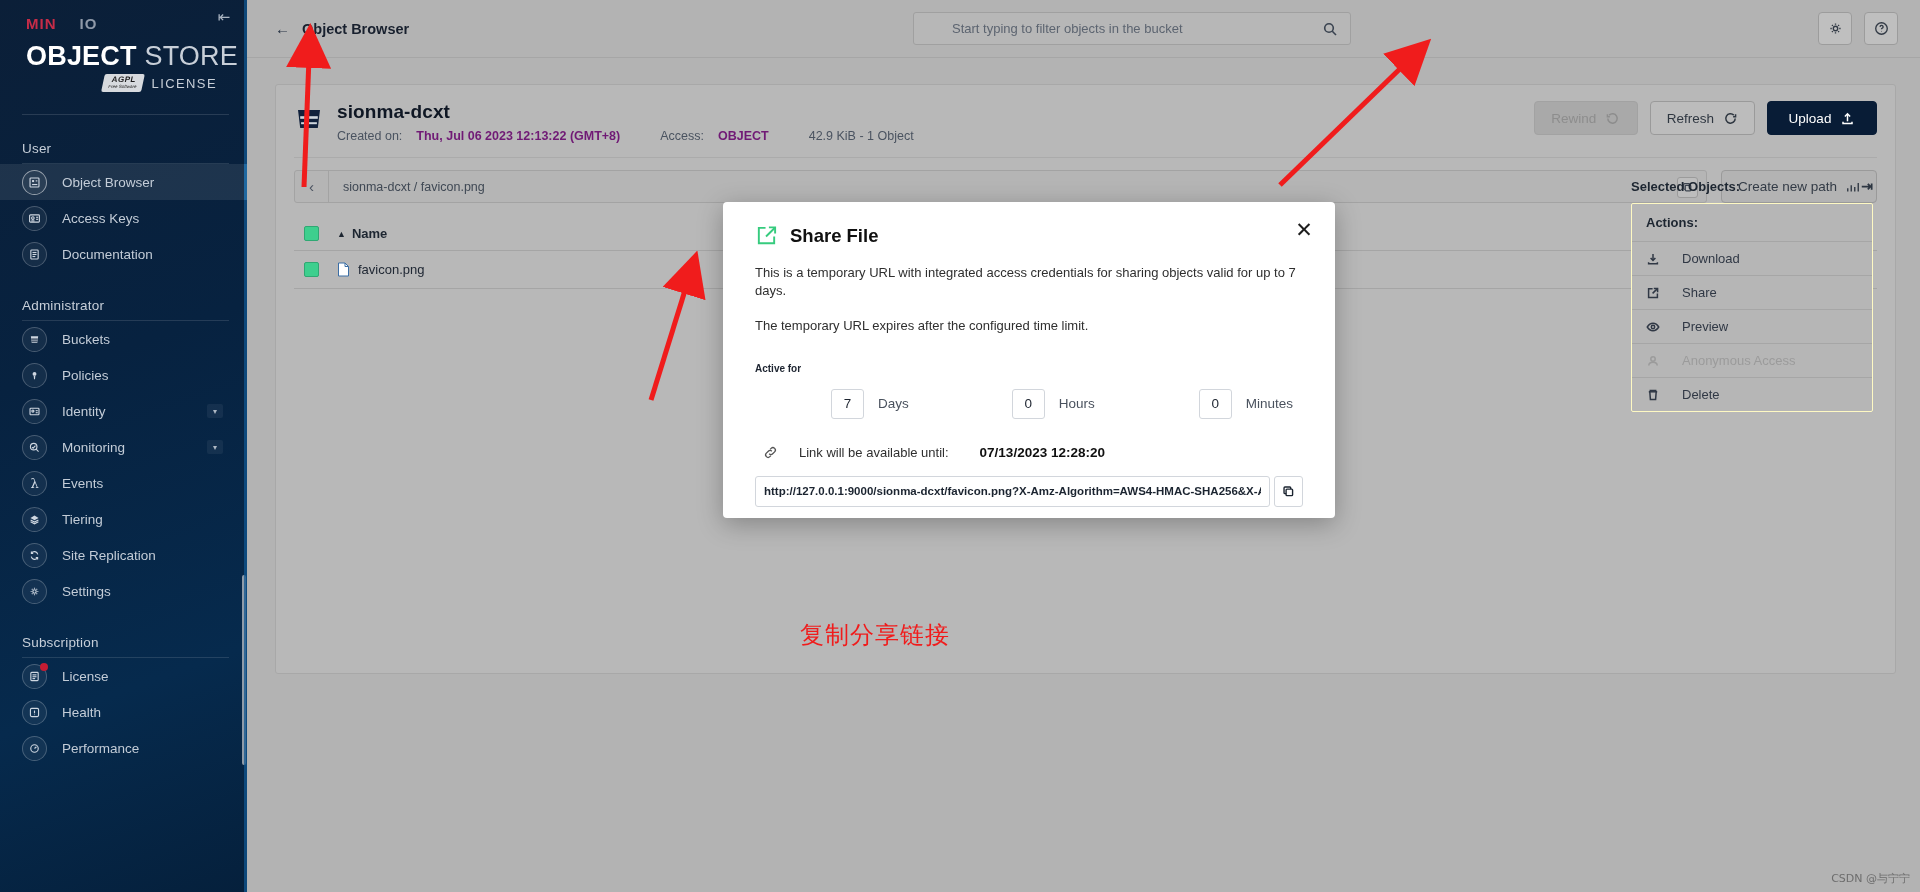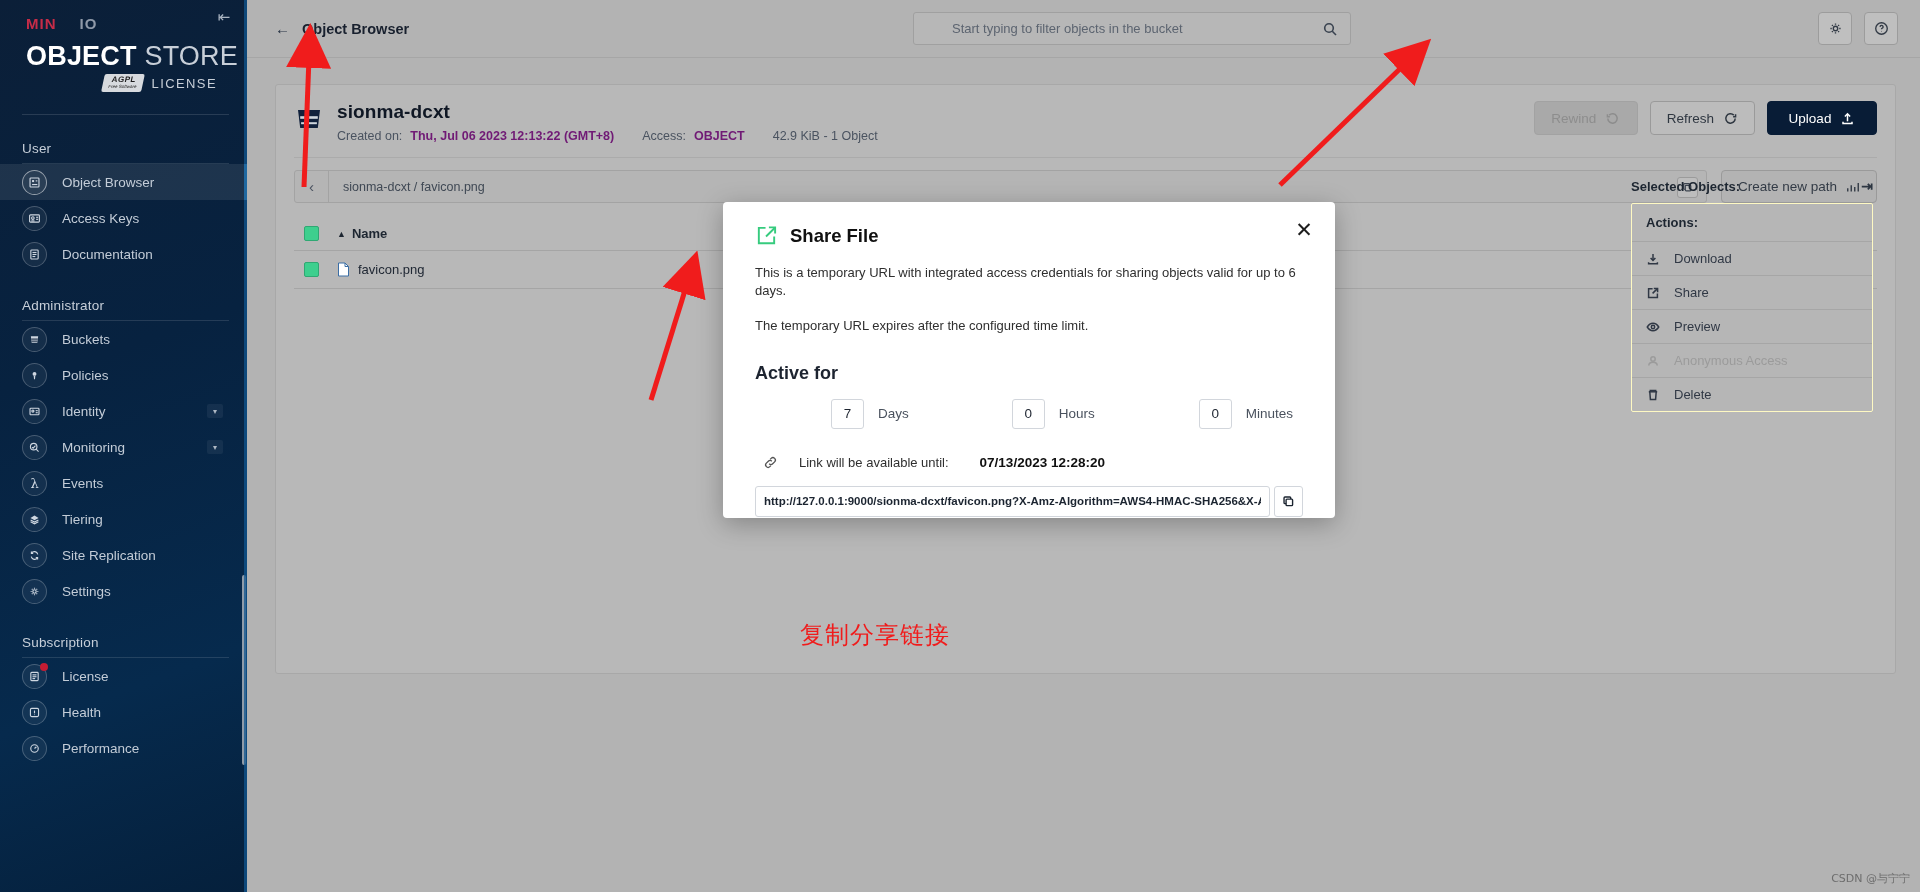--- a/index.html
+++ b/index.html
@@ -97,21 +97,21 @@
     background: #bfbfbf; display: flex; align-items: center; justify-content: center; cursor: pointer;
   }
   .tb-btn svg { width: 17px; height: 17px; stroke: #333b46; fill: none; stroke-width: 1.6; }
 
   .content { padding: 26px 24px 0 28px; }
   .panel { background: #b8b8b8; border: 1px solid #a8a8a8; border-radius: 3px; min-height: 590px; position: relative; }
 
   .bucket-head { display: flex; align-items: flex-start; padding: 16px 20px 14px 18px; position: relative; }
   .bucket-ico { width: 30px; height: 30px; margin-right: 13px; margin-top: 3px; flex: 0 0 30px; }
   .bucket-name { font-size: 19px; font-weight: bold; color: #0f1724; letter-spacing: 0.1px; }
-  .bucket-meta { margin-top: 6px; font-size: 12.5px; color: #4a5360; display: flex; align-items: center; gap: 8px; flex-wrap: wrap; }
+  .bucket-meta { margin-top: 6px; font-size: 12.5px; color: #4a5360; display: flex; align-items: center; gap: 14px; flex-wrap: wrap; }
   .bucket-meta b { color: #701a75; font-weight: bold; }
   .bucket-meta .gap { display: inline-block; width: 12px; }
 
   .bucket-actions { position: absolute; right: 18px; top: 16px; display: flex; gap: 12px; }
   .btn {
     height: 34px; min-width: 104px; border-radius: 4px; border: 1px solid #9a9a9a;
     display: flex; align-items: center; justify-content: center; gap: 9px;
     font-size: 13.5px; cursor: pointer; padding: 0 16px; background: #b0b0b0; color: #3e4651;
   }
   .btn.disabled { background: #a9a9a9; border-color: #a2a2a2; color: #8d8d8d; cursor: default; }
@@ -161,21 +161,21 @@
 
   
   .rightpanel {
     position: absolute; right: 0; top: 84px; width: 274px; padding: 0 22px 0 10px;
   }
   .rp-head { display: flex; align-items: center; font-size: 13px; font-weight: bold; color: #1d2631; height: 34px; }
   .rp-expand { margin-left: auto; font-size: 14px; color: #2d3642; cursor: pointer; }
   .rp-box { border: 1px solid #fef9c3; background: #b6b6b6; border-radius: 2px; }
   .rp-title { font-size: 13px; font-weight: bold; color: #1d2631; padding: 11px 14px; border-bottom: 1px solid #a6a6a6; }
   .rp-item {
-    display: flex; align-items: center; gap: 14px; padding: 9px 14px;
+    display: flex; align-items: center; gap: 22px; padding: 9px 14px;
     font-size: 13px; color: #303845; border-bottom: 1px solid #a6a6a6; cursor: pointer;
   }
   .rp-item:last-child { border-bottom: none; }
   .rp-item.disabled { color: #9b9b9b; cursor: default; }
   .rp-item svg { width: 14px; height: 14px; fill: none; stroke: #303845; stroke-width: 1.5; }
   .rp-item.disabled svg { stroke: #9b9b9b; }
 
   
   .modal {
     position: absolute; left: 476px; top: 202px; width: 612px; height: 316px;
@@ -185,21 +185,21 @@
   .modal-close {
     position: absolute; right: 18px; top: 14px; width: 26px; height: 26px;
     display: flex; align-items: center; justify-content: center;
     font-size: 21px; color: #1d1d1d; cursor: pointer; line-height: 1;
   }
   .modal-head { display: flex; align-items: center; gap: 12px; }
   .modal-title { font-size: 18.5px; font-weight: bold; color: #101010; }
   .share-ico { width: 23px; height: 23px; }
   .modal-p { font-size: 13px; color: #2f2f2f; margin-top: 17px; line-height: 1.4; }
   .modal-p.second { margin-top: 17px; }
-  .active-for { font-size: 18px; font-weight: bold; color: #1d2430; margin-top: 27px; }
+  .active-for { font-size: 10px; font-weight: bold; color: #1d2430; margin-top: 27px; }
 
   .time-row { display: flex; align-items: center; margin-top: 15px; padding-left: 76px; gap: 0; }
   .time-grp { display: flex; align-items: center; }
   .time-input {
     width: 33px; height: 30px; border: 1px solid #d2d6dc; border-radius: 3px;
     display: flex; align-items: center; justify-content: center;
     font-size: 13.5px; color: #1d2430; background: #fff; cursor: text;
   }
   .time-lbl { font-size: 13.5px; color: #4a525e; margin-left: 14px; }
   .sp1 { width: 103px; }
@@ -623,21 +623,21 @@
         <span class="share-ico">
           <svg viewBox="0 0 24 24" fill="none" stroke="#36cb7e" stroke-width="2">
               <path d="M20 13v7H4V4h7"></path>
               <path d="M14.5 3.5H21v6.5"></path>
               <path d="M20.5 4.2L11.5 13"></path>
             </svg>
         </span>
         <span class="modal-title">Share File</span>
       </div>
 
-      <div class="modal-p">This is a temporary URL with integrated access credentials for sharing objects valid for up to 6 days.</div>
+      <div class="modal-p">This is a temporary URL with integrated access credentials for sharing objects valid for up to 7 days.</div>
       <div class="modal-p second">The temporary URL expires after the configured time limit.</div>
 
       <div class="active-for">Active for</div>
 
       <div class="time-row">
         <div class="time-grp">
           <div class="time-input">7</div>
           <span class="time-lbl">Days</span>
         </div>
         <span class="sp1"></span>

